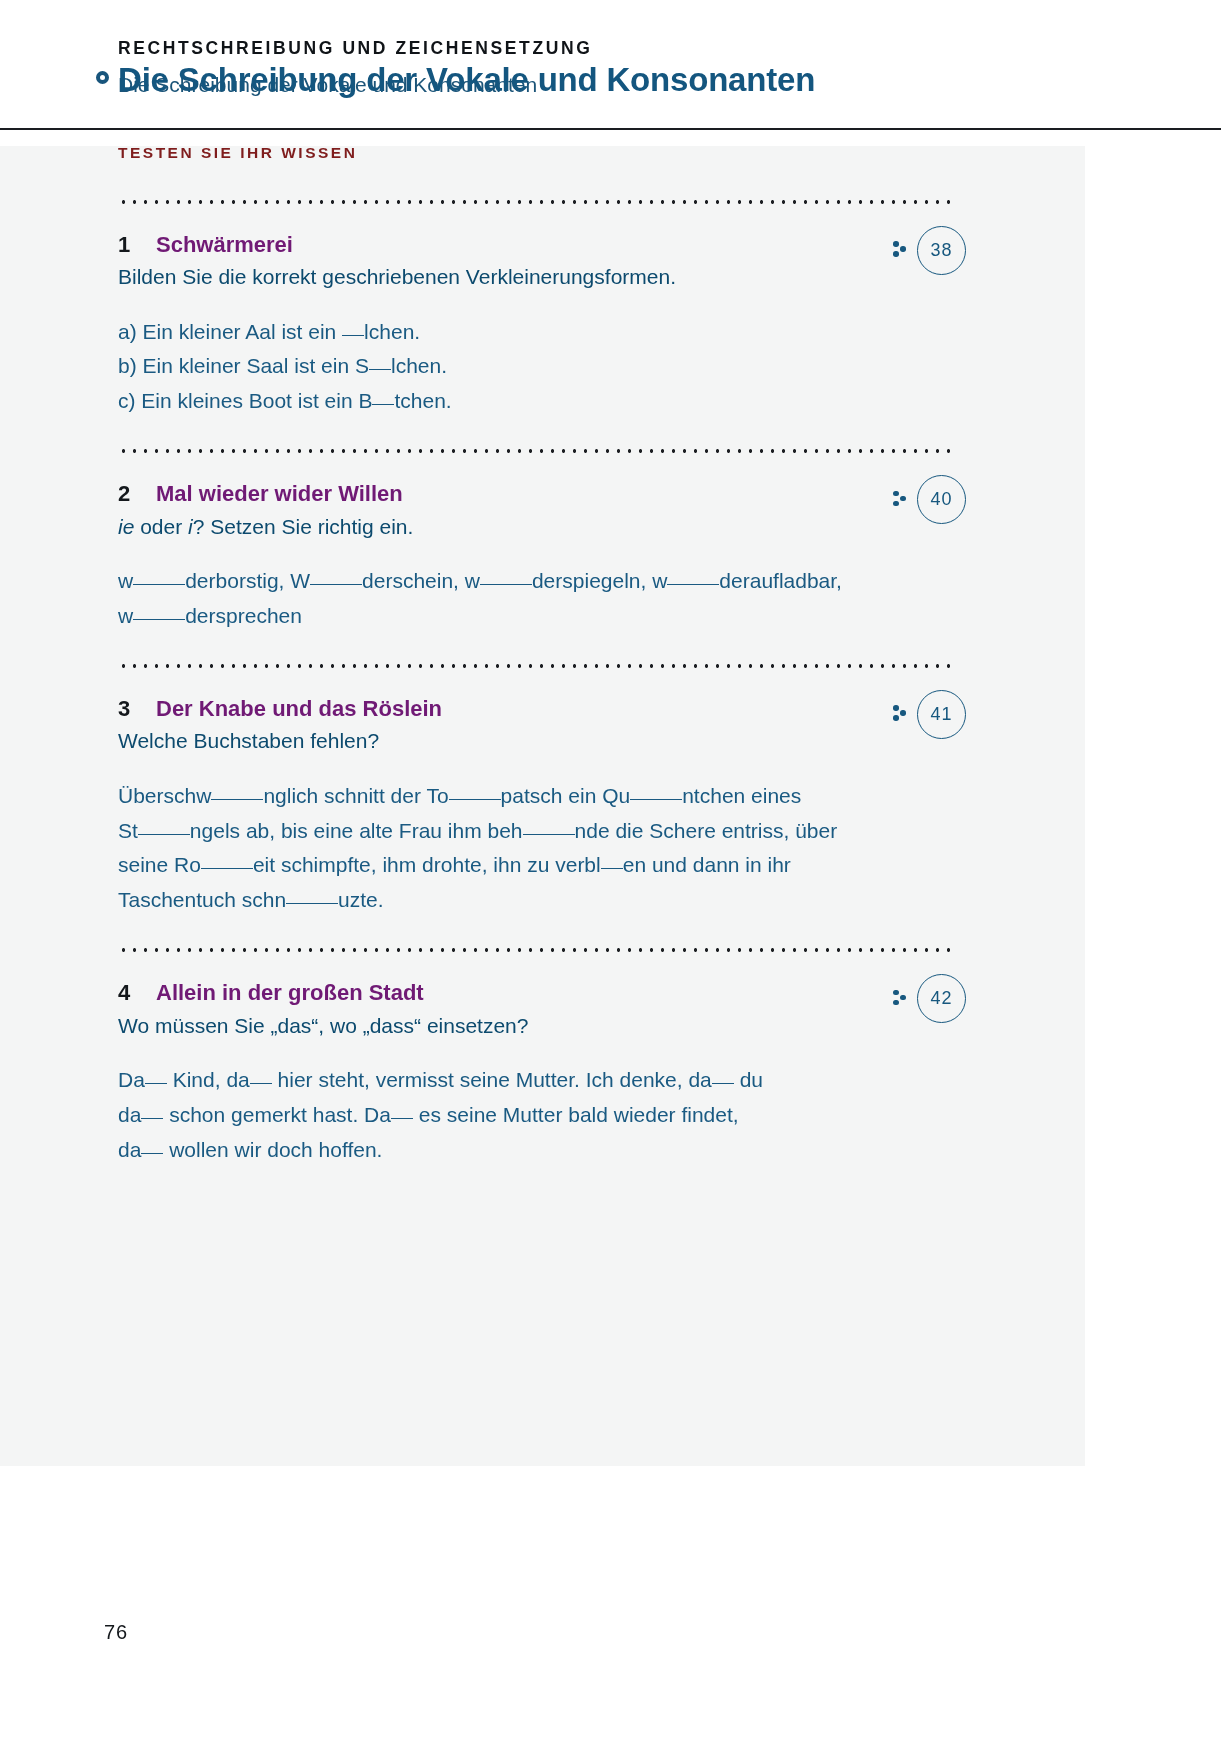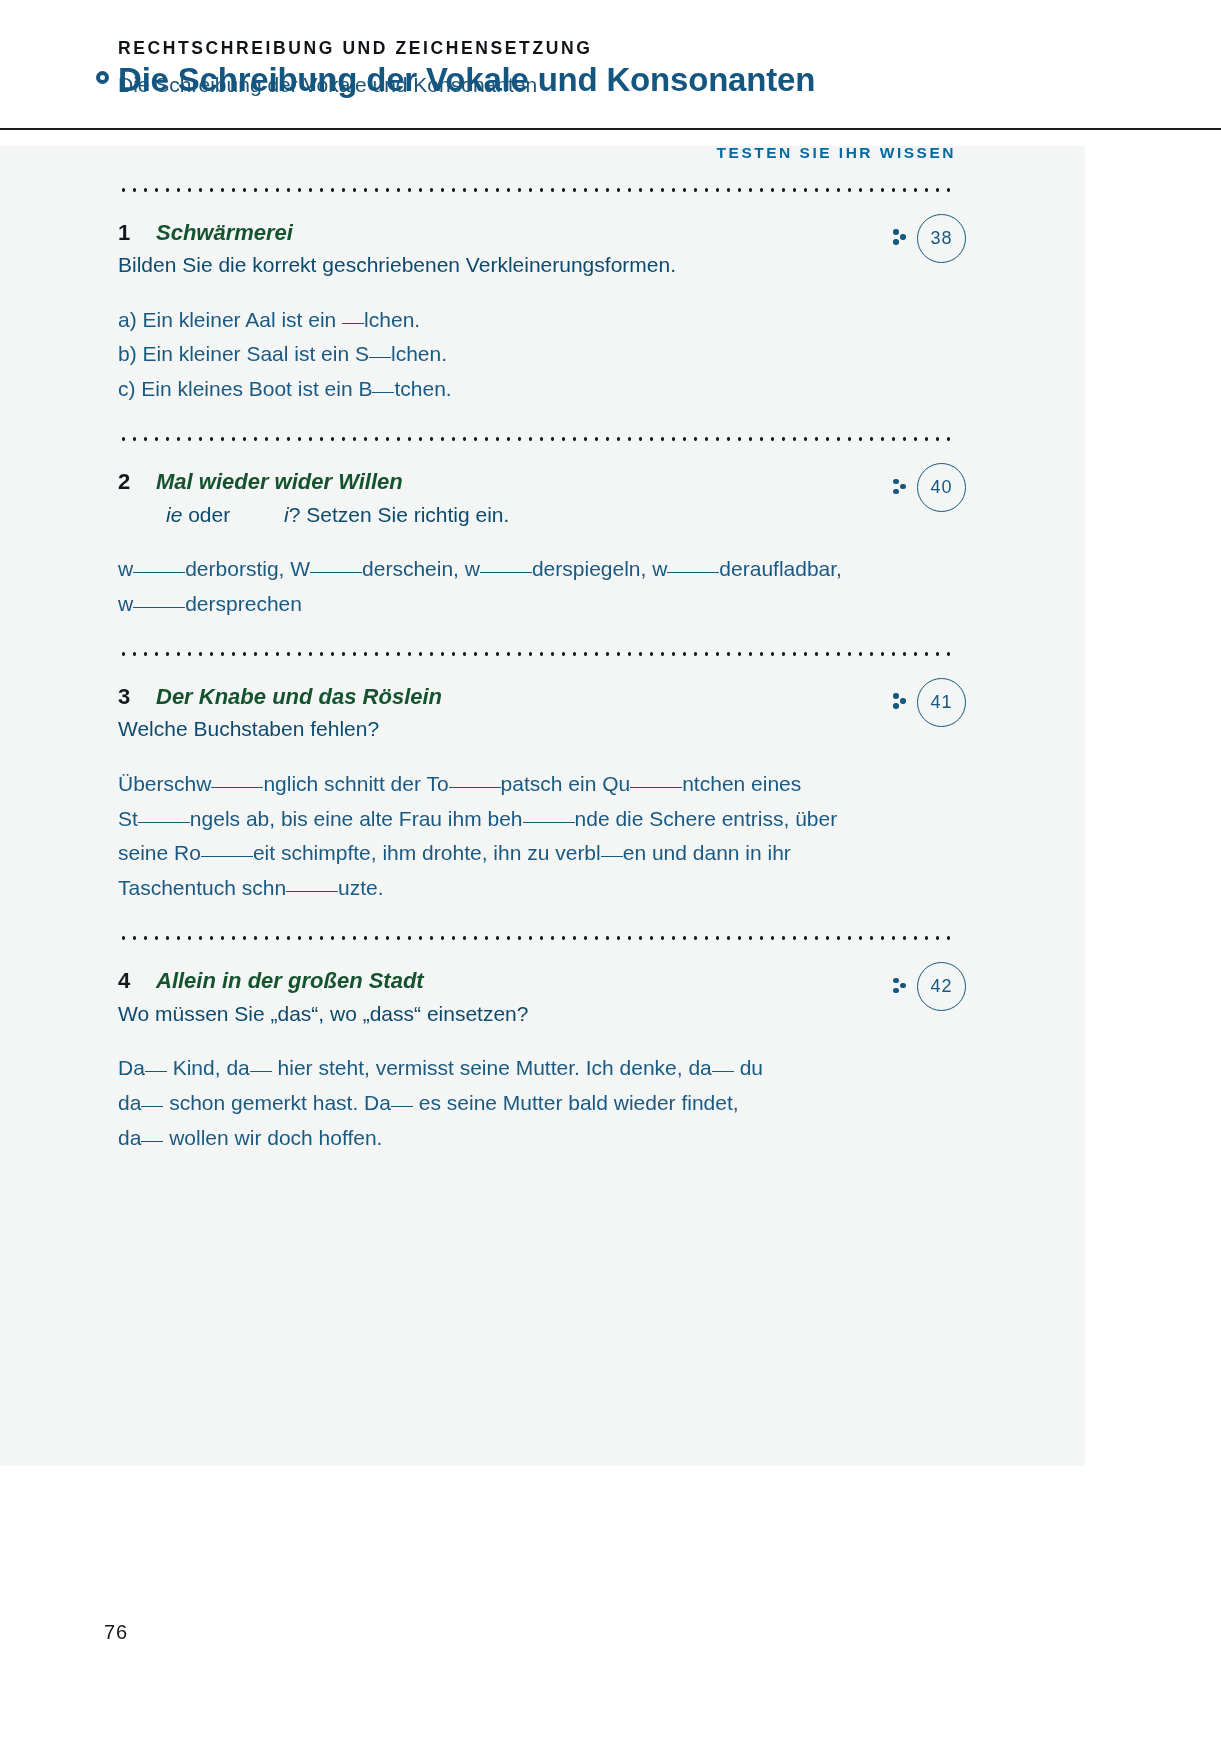--- a/index.html
+++ b/index.html
@@ -95,23 +95,22 @@
     letter-spacing: -0.2px;
     line-height: 1.2;
     margin: 0;
   }
 
   
   .section-label {
     font-size: 15.5px;
     font-weight: bold;
     letter-spacing: 2.5px;
-    color: #0369a1;
-    margin-bottom: 26px;
-    text-align: right;
+    color: #7f1d1d;
+    margin-bottom: 38px;
   }
 
   
   .divider {
     width: 838px;
     height: 4px;
     margin: 0;
     background-image: radial-gradient(circle, #1c1f23 1.7px, rgba(0,0,0,0) 1.9px);
     background-size: 11px 4px;
     background-repeat: repeat-x;
@@ -131,35 +130,33 @@
   .ex-num {
     font-size: 22px;
     font-weight: bold;
     color: #14181c;
     width: 38px;
     flex: none;
   }
   .ex-title {
     font-size: 22px;
     font-weight: bold;
-    color: #14532d;
+    color: #701a75;
     line-height: 1.25;
-    font-style: italic;
   }
   .ex-instruction {
     margin-left: 0;
     font-size: 21px;
     font-weight: 400;
     color: #0c4a6e;
     line-height: 1.45;
     margin-bottom: 22px;
   }
   .ex-instruction em {
     font-style: italic;
-    margin-left: 48px;
   }
   .ex-body {
     font-size: 21px;
     color: #1a5a82;
     line-height: 1.66;
   }
   .ex-body .line {
     display: block;
   }
   .ex-body .item {

